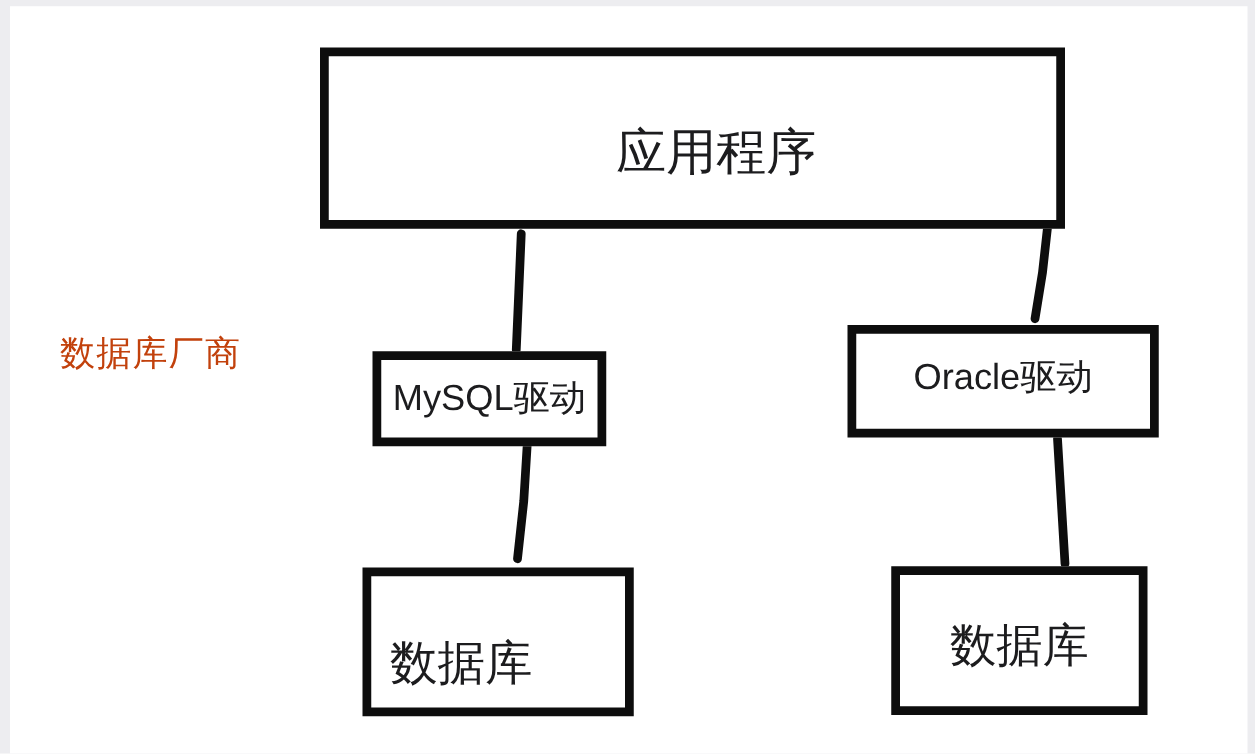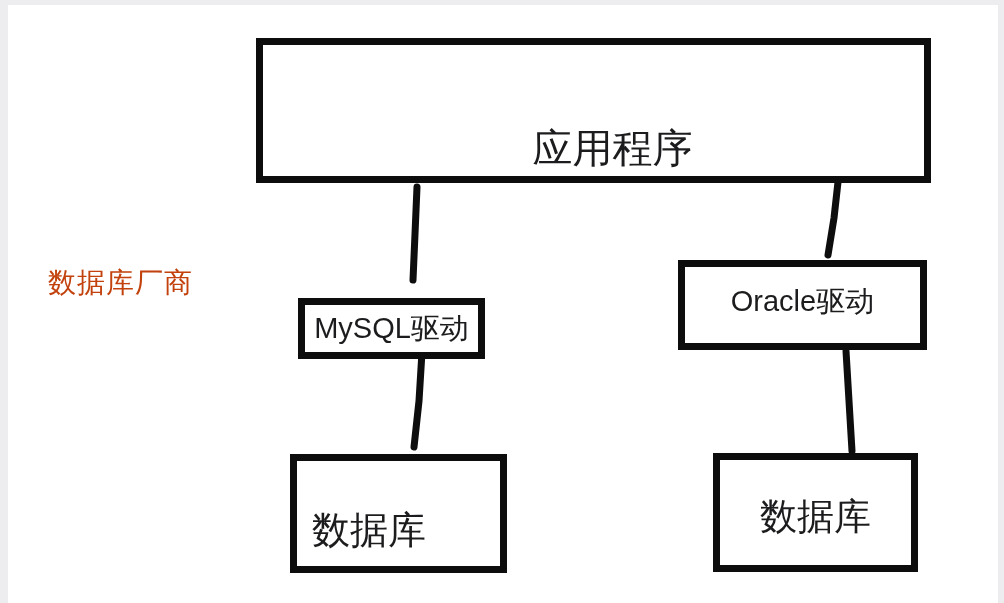--- a/index.html
+++ b/index.html
@@ -46,32 +46,31 @@
     color: #1c1c1e;
     display: flex;
     align-items: center;
     justify-content: center;
     z-index: 2;
     white-space: nowrap;
   }
   .node-application {
     left: 256px;
     top: 38px;
-    width: 675px;
+    width: 596px;
     height: 145px;
     font-size: 40px;
     padding-left: 38px;
     padding-top: 22px;
-    align-items: flex-end;
   }
   .node-mysql-driver {
     left: 298px;
-    top: 298px;
+    top: 281px;
     width: 187px;
-    height: 61px;
+    height: 76px;
     font-size: 29px;
   }
   .node-oracle-driver {
     left: 678px;
     top: 260px;
     width: 249px;
     height: 90px;
     font-size: 29px;
     padding-bottom: 6px;
   }

